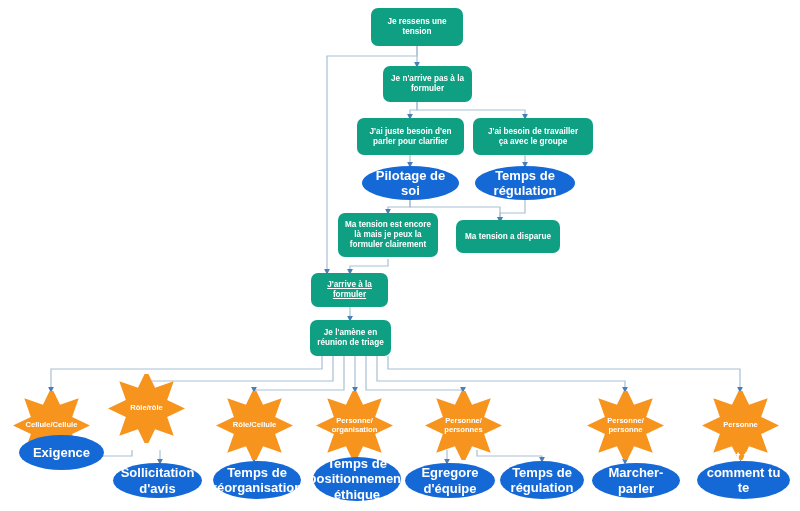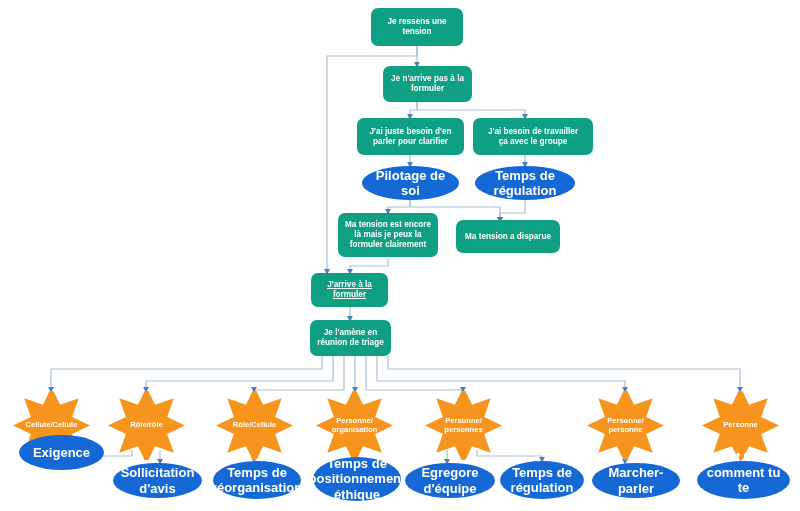--- a/index.html
+++ b/index.html
@@ -122,21 +122,21 @@
 là mais je peux la
 formuler clairement</span></div>
       <div class="node rect" style="left: 456px; top: 220px; width: 104px; height: 33px; background: rgb(15, 160, 131);"><span>Ma tension a disparue</span></div>
       <div class="node rect" style="left: 311px; top: 273px; width: 77px; height: 34px; background: rgb(15, 160, 131); text-decoration: underline;"><span>J'arrive à la
 formuler</span></div>
       <div class="node rect" style="left: 310px; top: 320px; width: 81px; height: 36px; background: rgb(15, 160, 131);"><span>Je l'amène en
 réunion de triage</span></div>
       <div class="node star" style="left: 13px; top: 391px; width: 77px; height: 69px;"><svg class="star-shape" viewBox="0 0 77 69" preserveAspectRatio="none">
           <polygon points="38.50,-4.00 47.05,13.87 65.72,7.28 59.13,25.95 77.00,34.50 59.13,43.05 65.72,61.72 47.05,55.13 38.50,73.00 29.95,55.13 11.28,61.72 17.87,43.05 0.00,34.50 17.87,25.95 11.28,7.28 29.95,13.87" fill="#F7941E"></polygon>
         </svg><span class="star-label">Cellule/Cellule</span></div>
-      <div class="node star" style="left: 108px; top: 391px; width: 77px; height: 69px;"><svg class="star-shape" viewBox="0 0 77 69" preserveAspectRatio="none">
+      <div class="node star" style="left: 108px; top: 374px; width: 77px; height: 69px;"><svg class="star-shape" viewBox="0 0 77 69" preserveAspectRatio="none">
           <polygon points="38.50,-4.00 47.05,13.87 65.72,7.28 59.13,25.95 77.00,34.50 59.13,43.05 65.72,61.72 47.05,55.13 38.50,73.00 29.95,55.13 11.28,61.72 17.87,43.05 0.00,34.50 17.87,25.95 11.28,7.28 29.95,13.87" fill="#F7941E"></polygon>
         </svg><span class="star-label">Rôle/rôle</span></div>
       <div class="node star" style="left: 216px; top: 391px; width: 77px; height: 69px;"><svg class="star-shape" viewBox="0 0 77 69" preserveAspectRatio="none">
           <polygon points="38.50,-4.00 47.05,13.87 65.72,7.28 59.13,25.95 77.00,34.50 59.13,43.05 65.72,61.72 47.05,55.13 38.50,73.00 29.95,55.13 11.28,61.72 17.87,43.05 0.00,34.50 17.87,25.95 11.28,7.28 29.95,13.87" fill="#F7941E"></polygon>
         </svg><span class="star-label">Rôle/Cellule</span></div>
       <div class="node star" style="left: 316px; top: 391px; width: 77px; height: 69px;"><svg class="star-shape" viewBox="0 0 77 69" preserveAspectRatio="none">
           <polygon points="38.50,-4.00 47.05,13.87 65.72,7.28 59.13,25.95 77.00,34.50 59.13,43.05 65.72,61.72 47.05,55.13 38.50,73.00 29.95,55.13 11.28,61.72 17.87,43.05 0.00,34.50 17.87,25.95 11.28,7.28 29.95,13.87" fill="#F7941E"></polygon>
         </svg><span class="star-label">Personne/
 organisation</span></div>
       <div class="node star" style="left: 425px; top: 391px; width: 77px; height: 69px;"><svg class="star-shape" viewBox="0 0 77 69" preserveAspectRatio="none">

